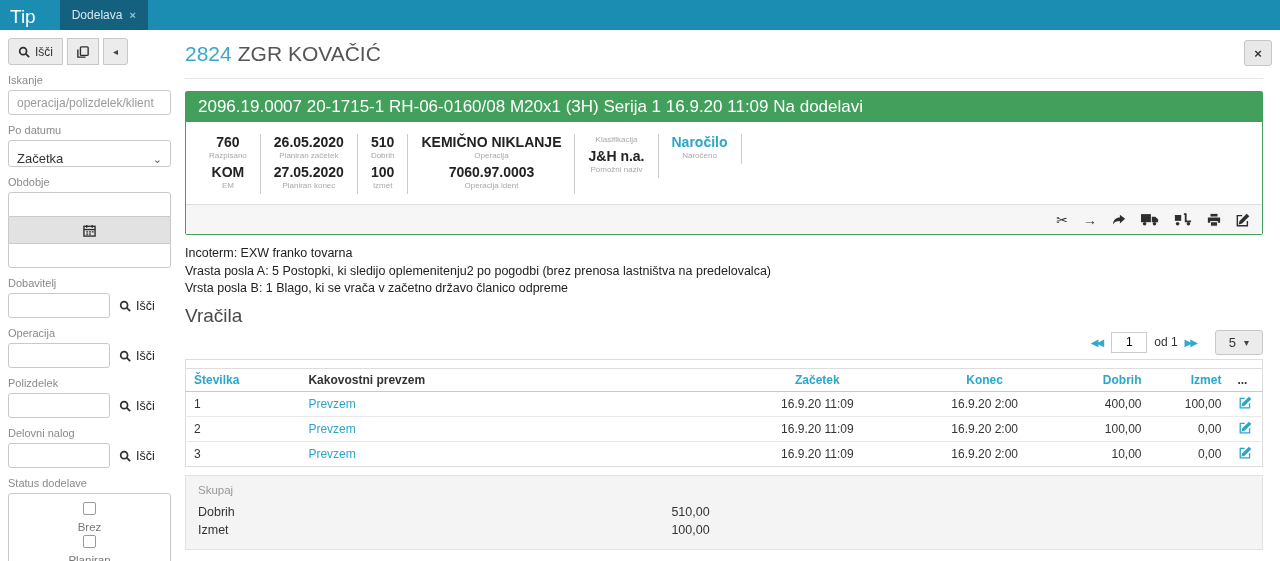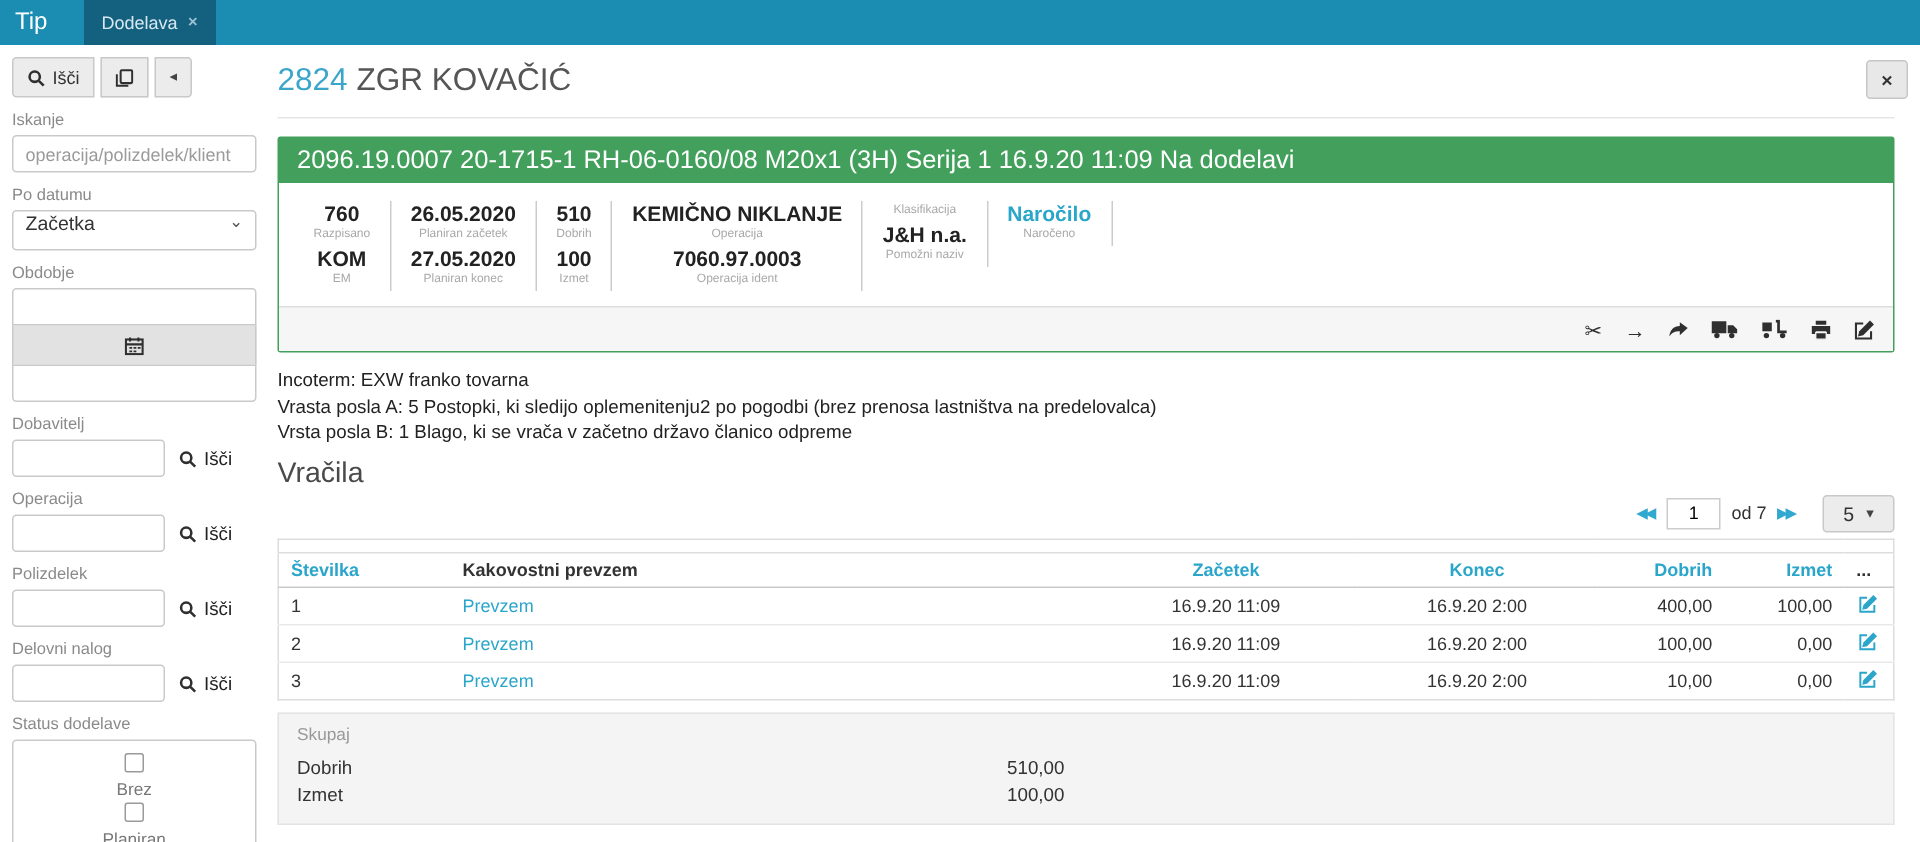--- a/index.html
+++ b/index.html
@@ -1,40 +1,40 @@
 <!DOCTYPE html>
 <html><head>
 <meta charset="utf-8">
 <style>
   * { margin:0; padding:0; box-sizing:border-box; }
   html,body { width:1280px; height:561px; background:#fff; overflow:hidden;
     font-family:"Liberation Sans","DejaVu Sans",sans-serif; color:#333; font-size:12px; }
 
   
   .topbar { height:30px; background:#1b8db2; display:flex; align-items:stretch; }
-  .topbar .app { color:#fff; font-size:16px; padding:6px 10px 0 10px; }
+  .topbar .app { color:#fff; font-size:19px; padding:6px 10px 0 10px; }
   .tab { background:#14607f; color:#d7e8f0; display:flex; align-items:center; gap:7px;
          padding:0 12px; margin-left:14px; font-size:12px; }
   .tab .x { color:#9cc2d4; font-size:11px; font-weight:bold; cursor:pointer; }
 
   
   .sidebar { position:absolute; left:8px; top:38px; width:163px; }
   .btn-group { display:flex; }
   .btn { background:#ececec; border:1px solid #c8c8c8; height:27px; display:flex;
          align-items:center; justify-content:center; gap:5px; font-size:12px; color:#333;
          cursor:pointer; padding:0 9px; }
   .btn + .btn { margin-left:4px; }
   .btn:first-child { border-radius:3px 0 0 3px; }
   .btn:last-child { border-radius:0 3px 3px 0; }
   .fld-label { color:#8a8a8a; font-size:11px; margin:9px 0 4px 0; }
   .inp { width:100%; height:25px; border:1px solid #c9c9c9; border-radius:3px;
          padding:0 8px; font-size:12px; color:#333; font-family:inherit; }
   .inp::placeholder { color:#9b9b9b; }
   .sel { position:relative; width:100%; height:27px; border:1px solid #c9c9c9; border-radius:3px;
-         background:#fff; display:flex; align-items:flex-start; padding:0 8px; font-size:13px; cursor:pointer; }
+         background:#fff; display:flex; align-items:flex-end; padding:0 8px; font-size:13px; cursor:pointer; }
   .sel .chev { position:absolute; right:8px; color:#555; font-size:11px; }
   .stack .inp { border-radius:0; }
   .stack .inp:first-child { border-radius:3px 3px 0 0; }
   .stack .cal { height:26px; background:#e2e2e2; border:1px solid #c9c9c9; border-top:none;
         border-bottom:none; display:flex; align-items:center; justify-content:center; color:#555; cursor:pointer; }
   .stack .inp:last-child { border-radius:0 0 3px 3px; }
   .lookup-row { display:flex; align-items:center; gap:9px; }
   .lookup-row .inp { width:102px; }
   .lookup-btn { display:flex; align-items:center; gap:5px; font-size:12.5px; color:#222; cursor:pointer; }
   .status-box { border:1px solid #c9c9c9; border-radius:3px; padding:6px 8px; margin-top:3px; }
@@ -320,21 +320,21 @@
     <div>Incoterm: EXW franko tovarna</div>
     <div>Vrasta posla A: 5 Postopki, ki sledijo oplemenitenju2 po pogodbi (brez prenosa lastništva na predelovalca)</div>
     <div>Vrsta posla B: 1 Blago, ki se vrača v začetno državo članico odpreme</div>
   </div>
 
   <div class="section-title">Vračila</div>
 
   <div class="pag">
     <span class="arrows">◀◀</span>
     <input class="pag-input" value="1" style="">
-    <span class="of">od 7</span>
+    <span class="of">od 1</span>
     <span class="arrows">▶▶</span>
     <div class="pag-size">
       <span>5</span>
       <span class="chev">▾</span>
     </div>
   </div>
 
   <table class="grid">
     <colgroup>
       <col style="width:115px">

